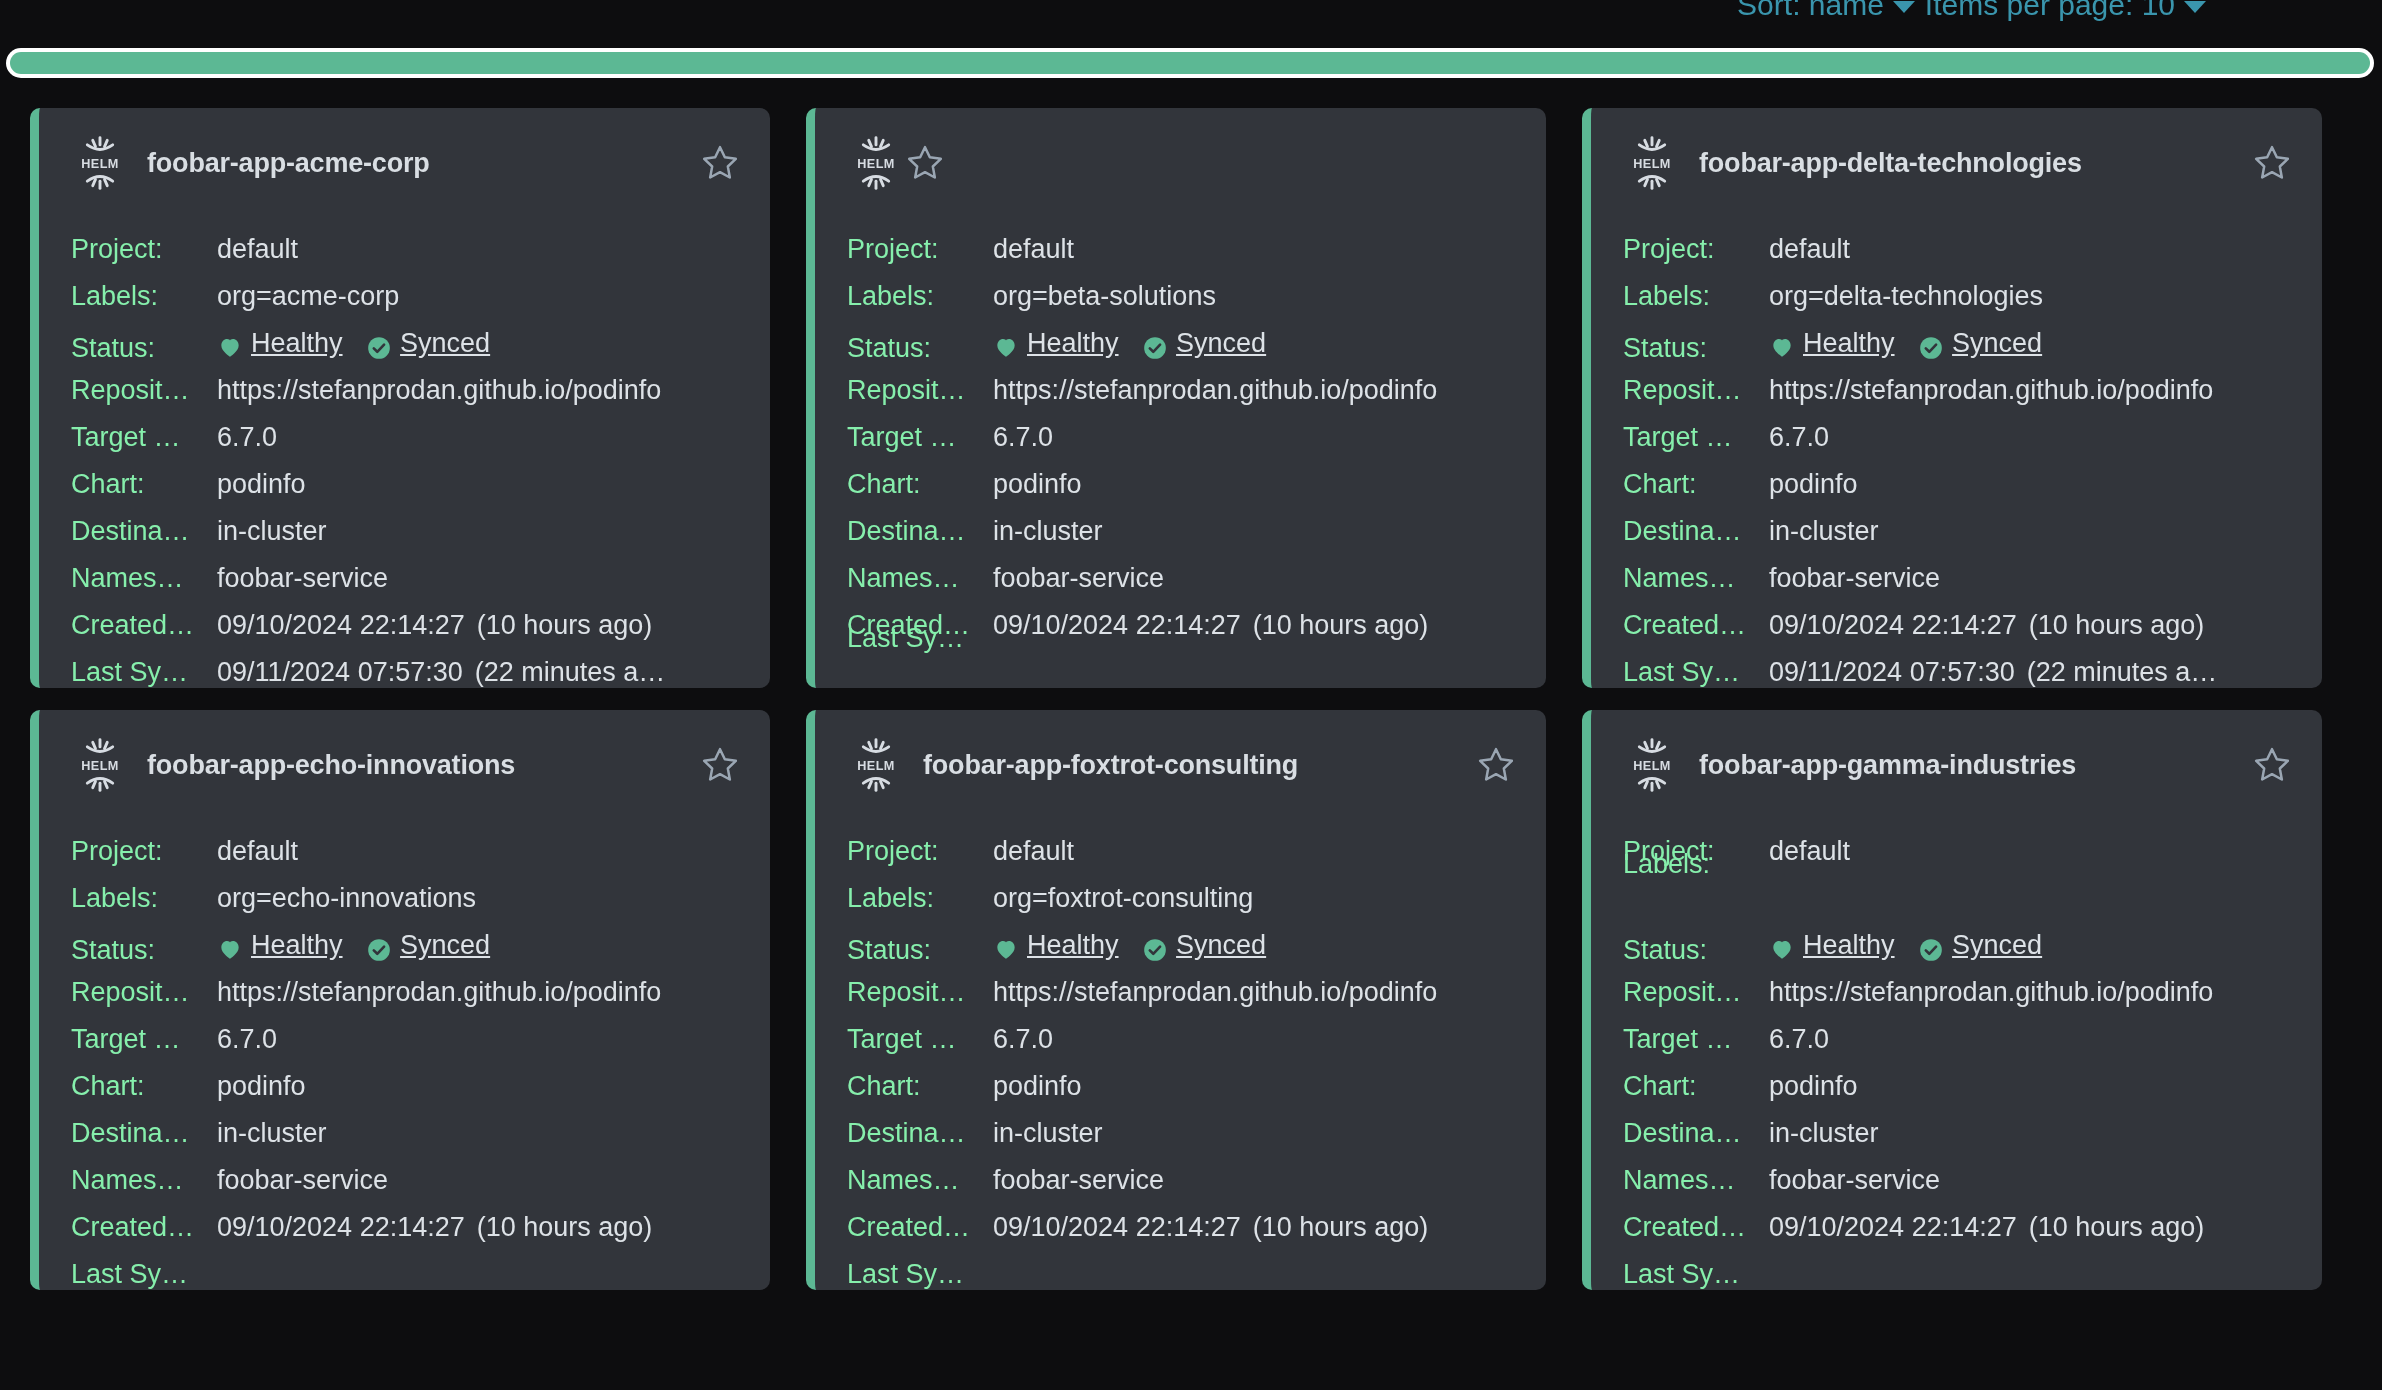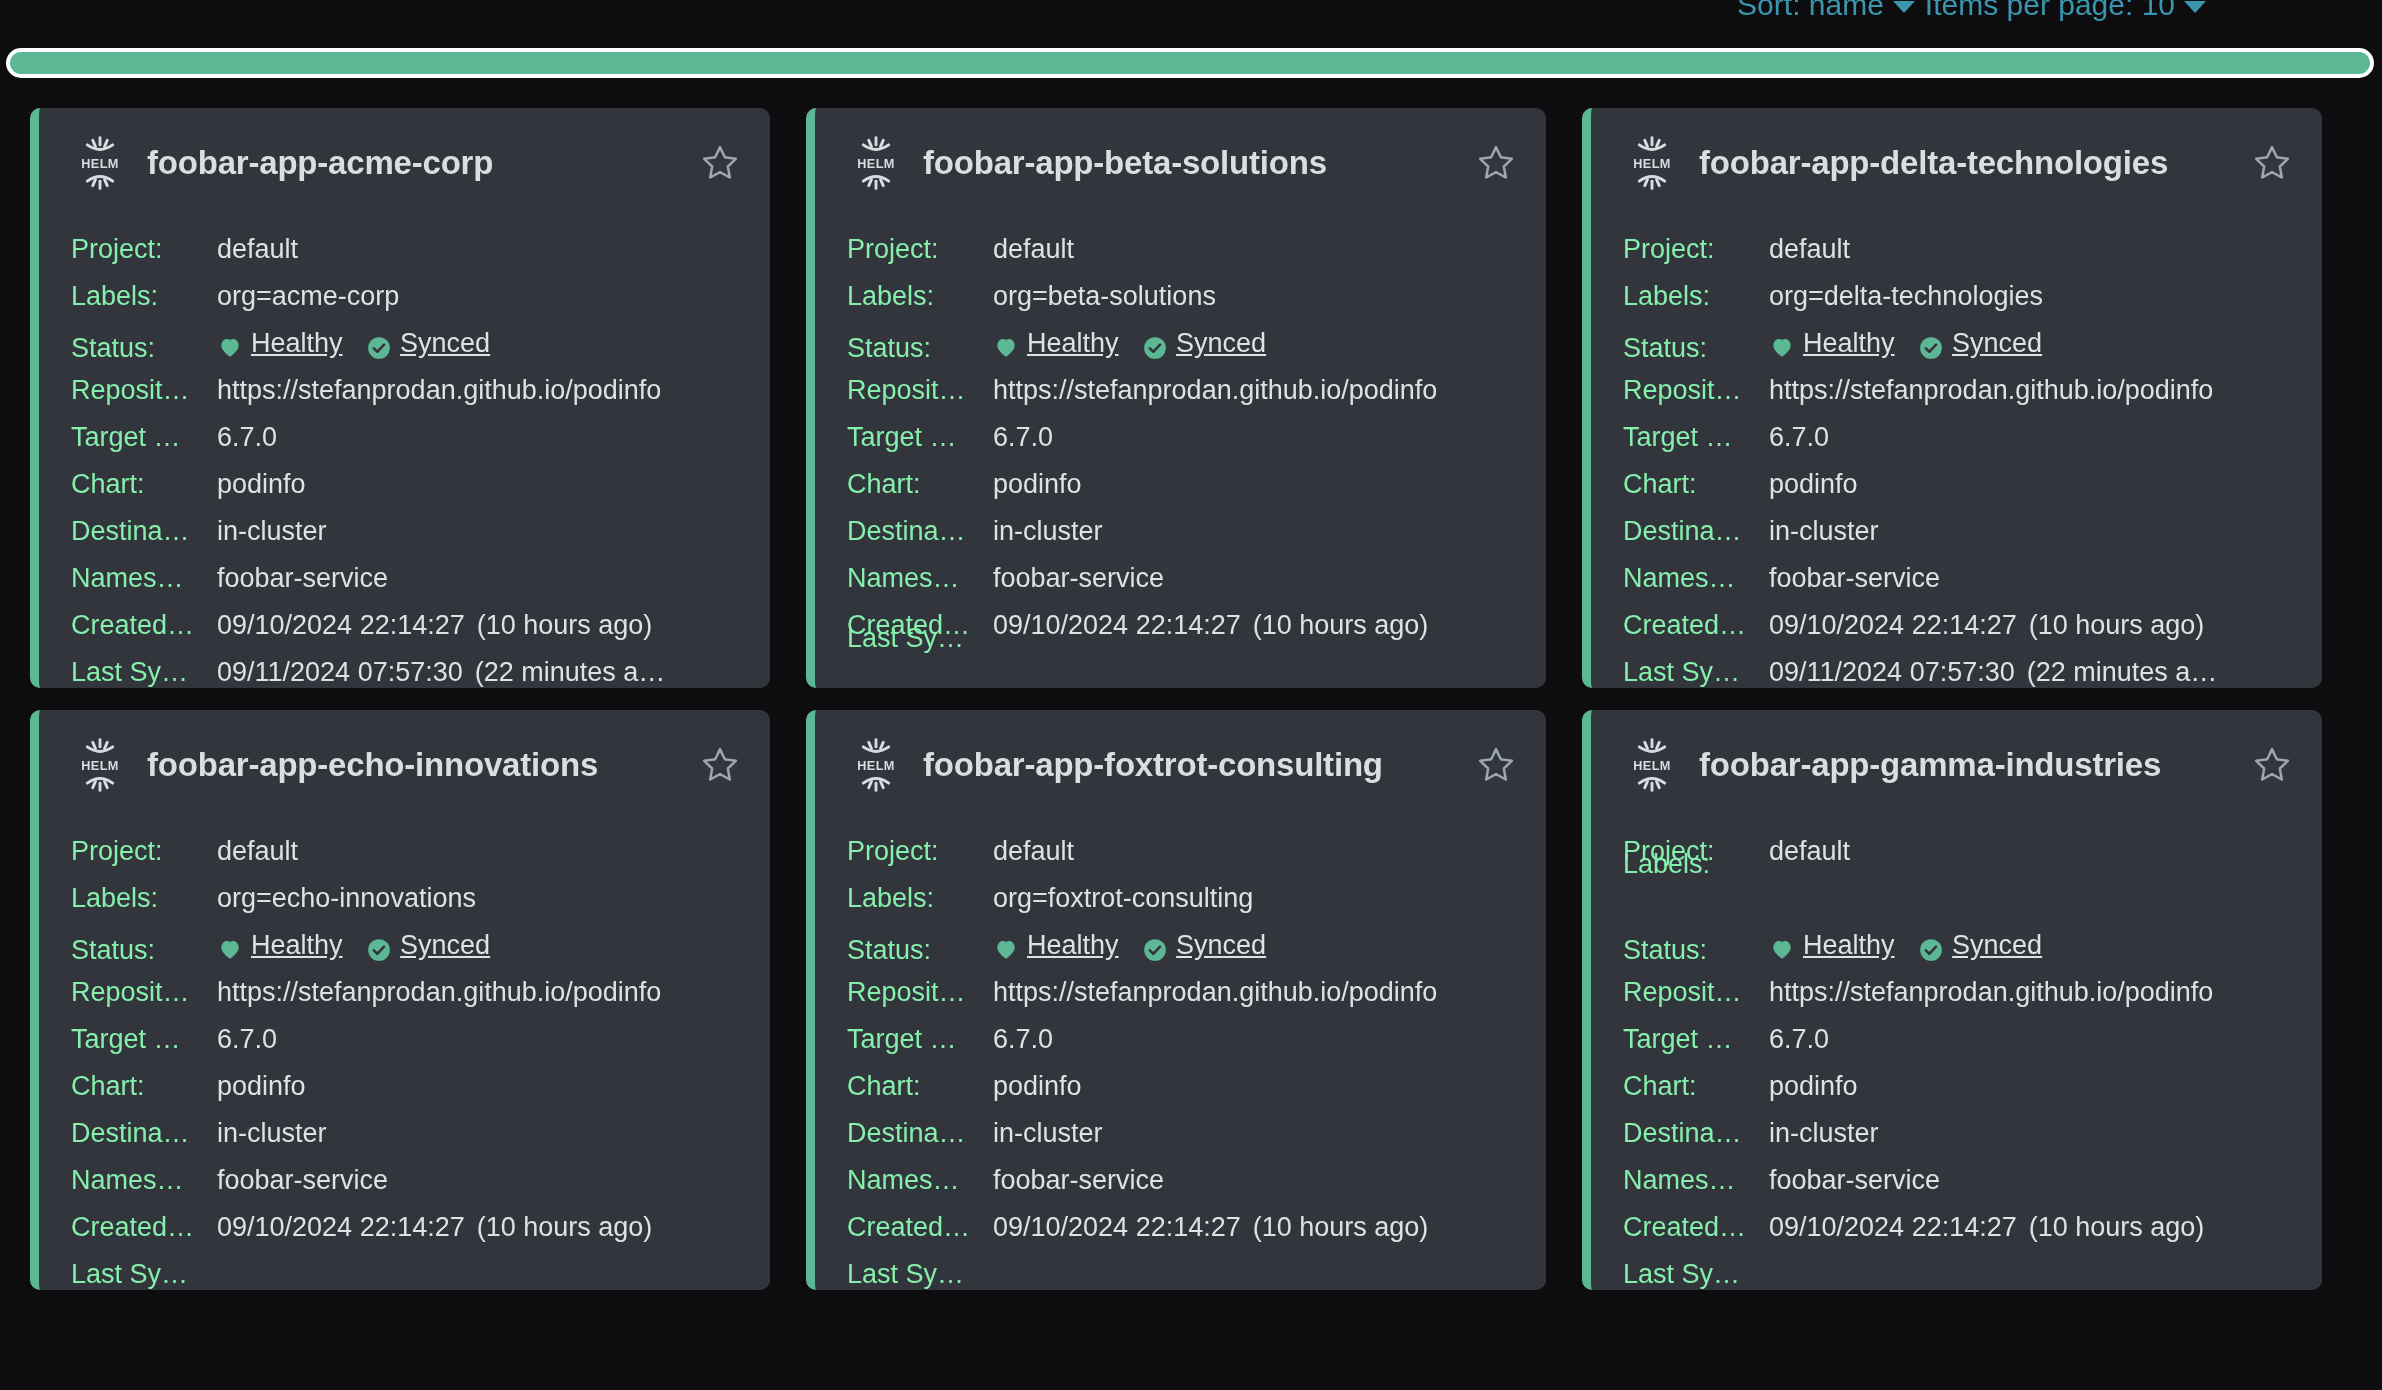--- a/index.html
+++ b/index.html
@@ -98,21 +98,21 @@
     margin-bottom: 4px;
   }
   .helm-logo {
     width: 58px; height: 58px;
     flex: 0 0 58px;
     display: block;
   }
   .card-title {
     flex: 1 1 auto;
     margin-left: 18px;
-    font-size: 33px;
+    font-size: 27px;
     font-weight: bold;
     color: #d9dee3;
     white-space: nowrap;
     overflow: hidden;
     text-overflow: ellipsis;
     letter-spacing: -0.2px;
   }
   .star-btn {
     flex: 0 0 auto;
     width: 40px; height: 40px;
@@ -277,21 +277,20 @@
           <path d="M24 7 L27 14"></path>
           <path d="M40 7 L37 14"></path>
           <path d="M18 12 Q32 22 46 12"></path>
           <path d="M32 60 L32 52"></path>
           <path d="M24 57 L27 50"></path>
           <path d="M40 57 L37 50"></path>
           <path d="M18 52 Q32 42 46 52"></path>
         </g>
         <text x="32" y="37" font-family="Liberation Sans, sans-serif" font-size="14" font-weight="bold" fill="#d7dce2" text-anchor="middle" letter-spacing="0.5">HELM</text>
       </svg>
-      <div class="card-title">foobar-app-beta-solutions</div>
       <svg class="star-btn" viewBox="0 0 24 24">
         <path d="M12 2.5l2.9 6.1 6.6.9-4.8 4.6 1.2 6.6-5.9-3.2-5.9 3.2 1.2-6.6L2.5 9.5l6.6-.9z" fill="none" stroke="#9aa6b3" stroke-width="1.5" stroke-linejoin="round"></path>
       </svg>
     </div>
 
     <div class="rows">
       <div class="row">
         <span class="row-key">Project:</span>
         <span class="row-val">default</span>
       </div>

